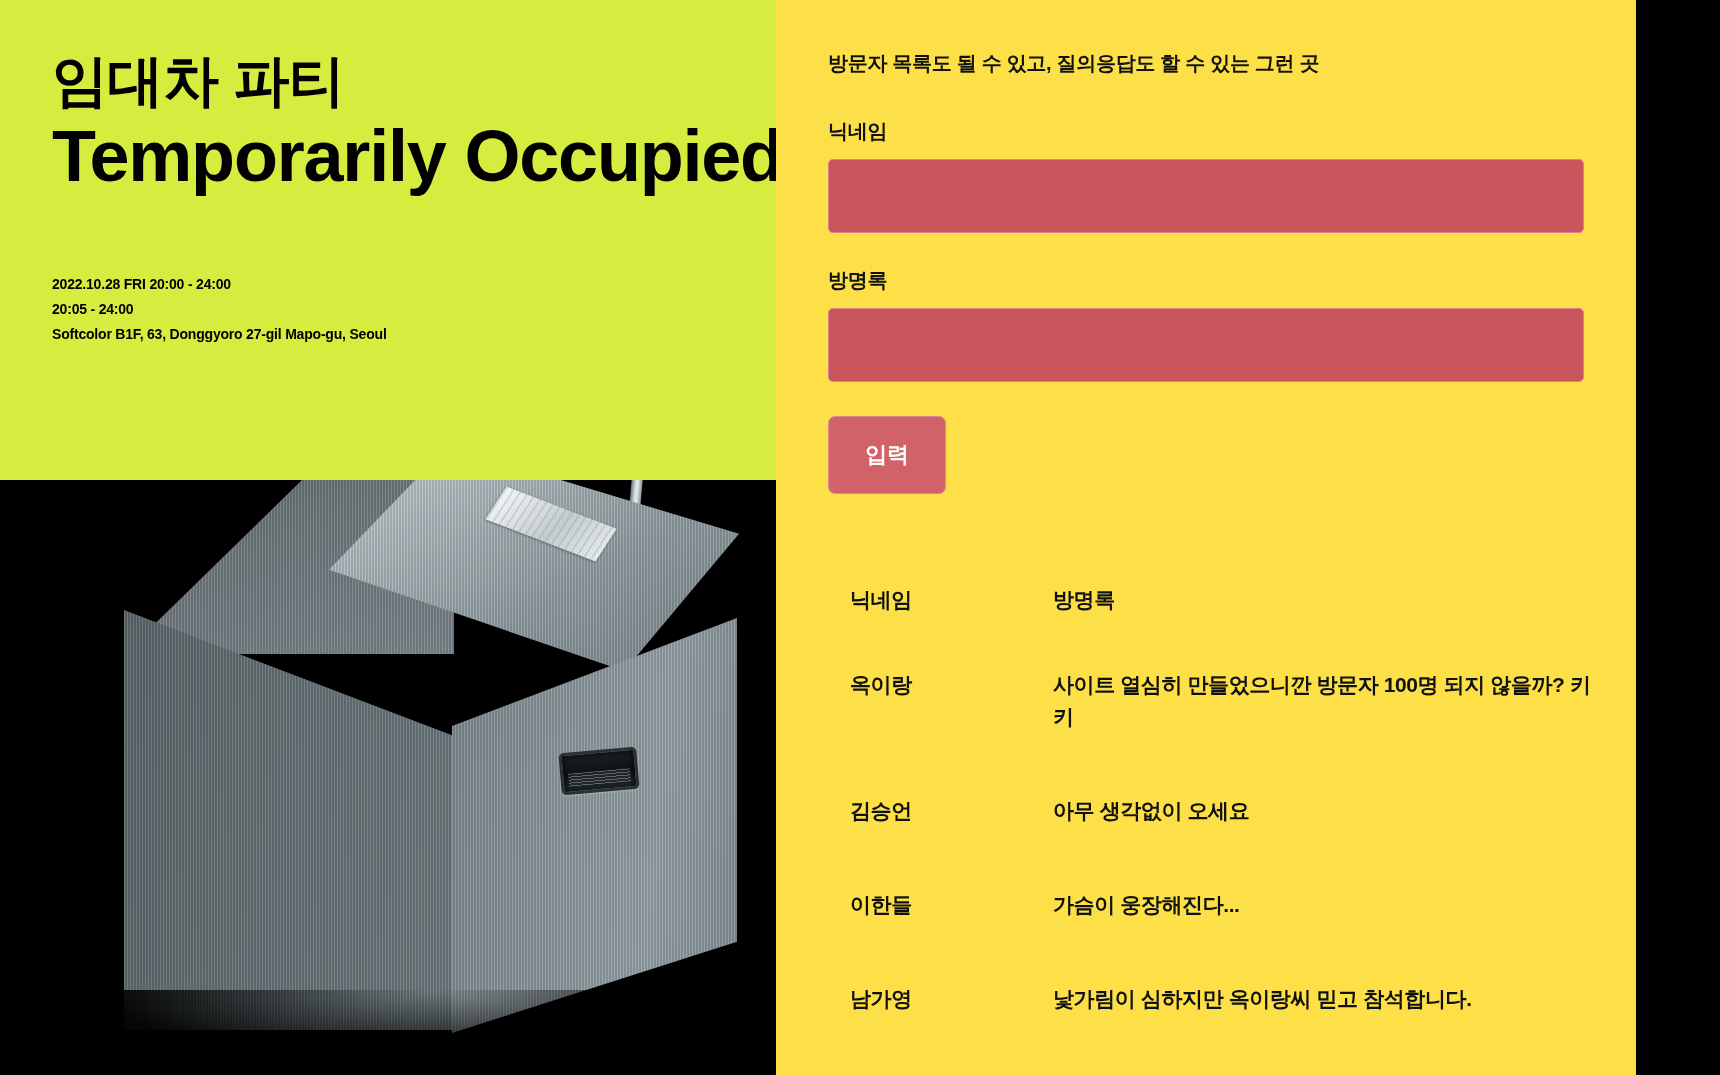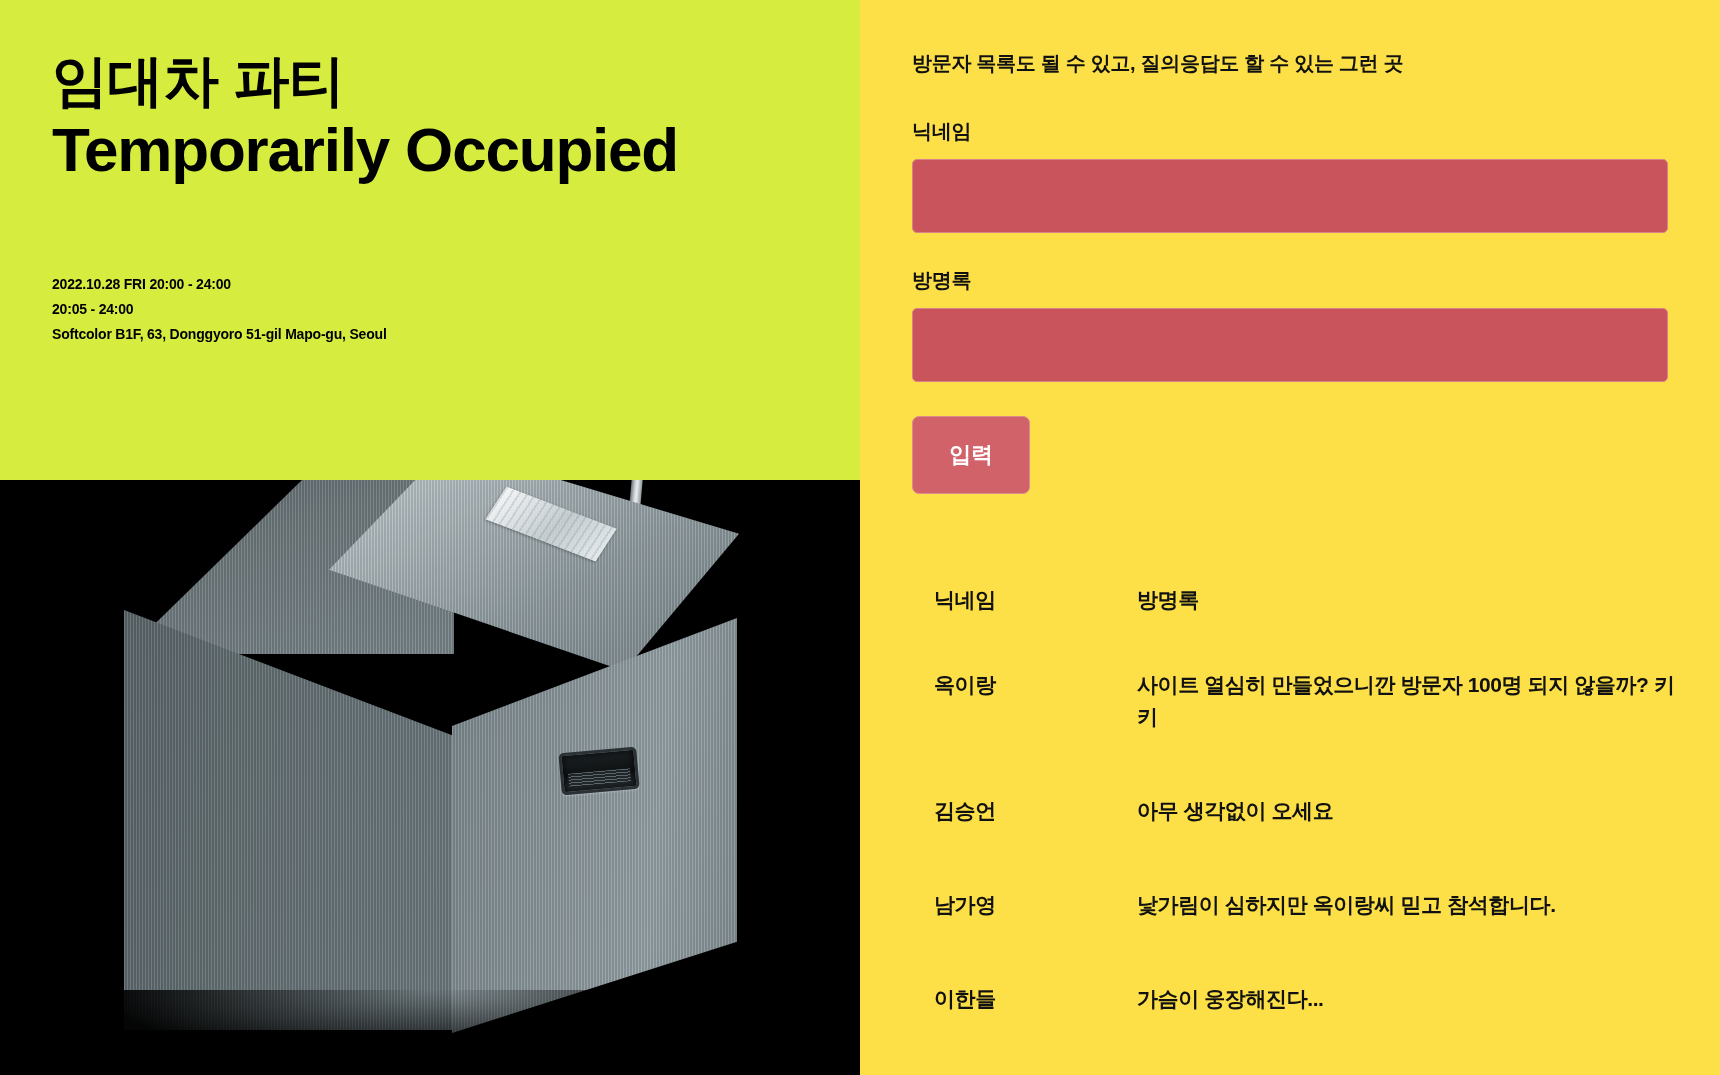--- a/index.html
+++ b/index.html
@@ -15,21 +15,21 @@
   .page {
     position: relative;
     width: 1720px;
     height: 1075px;
     display: flex;
   }
 
   
   .left-col {
     position: relative;
-    width: 860px;
+    width: 776px;
     height: 1075px;
     background: #fdba74;
     overflow: hidden;
   }
 
   
   .poster-head {
     position: absolute;
     left: 0; top: 0;
     width: 860px;
@@ -48,21 +48,21 @@
   .title-ko {
     font-size: 56px;
     font-weight: 700;
     line-height: 1.17;
     letter-spacing: -0.5px;
     color: #000;
     white-space: nowrap;
   }
 
   .title-en {
-    font-size: 62px;
+    font-size: 72px;
     font-weight: 700;
     line-height: 1.17;
     letter-spacing: -1.2px;
     color: #000;
     white-space: nowrap;
   }
 
   .meta-block {
     position: absolute;
     left: 52px;
@@ -334,21 +334,21 @@
   <div class="left-col">
 
     <div class="poster-head">
       <div class="title-block">
         <div class="title-ko">임대차 파티</div>
         <div class="title-en">Temporarily Occupied</div>
       </div>
       <div class="meta-block">
         <div class="meta-line">2022.10.28 FRI 20:00 - 24:00</div>
         <div class="meta-line">20:05 - 24:00</div>
-        <div class="meta-line">Softcolor B1F, 63, Donggyoro 51-gil Mapo-gu, Seoul</div>
+        <div class="meta-line">Softcolor B1F, 63, Donggyoro 27-gil Mapo-gu, Seoul</div>
       </div>
     </div>
 
     <div class="photo-area">
       <div class="photo-stage">
         <div class="rod"></div>
 
         <div class="roof-left">
           <div class="corrugate"></div>
         </div>
@@ -401,24 +401,24 @@
       <tbody>
         <tr>
           <td class="col-nick">옥이랑</td>
           <td class="col-msg">사이트 열심히 만들었으니깐 방문자 100명 되지 않을까? 키키</td>
         </tr>
         <tr>
           <td class="col-nick">김승언</td>
           <td class="col-msg">아무 생각없이 오세요</td>
         </tr>
         <tr>
+          <td class="col-nick">이한들</td>
+          <td class="col-msg">가슴이 웅장해진다...</td>
+        </tr>
+        <tr>
           <td class="col-nick">남가영</td>
           <td class="col-msg">낯가림이 심하지만 옥이랑씨 믿고 참석합니다.</td>
         </tr>
-        <tr>
-          <td class="col-nick">이한들</td>
-          <td class="col-msg">가슴이 웅장해진다...</td>
-        </tr>
       </tbody>
     </table>
 
   </div>
 </div>
 
 </body></html>

